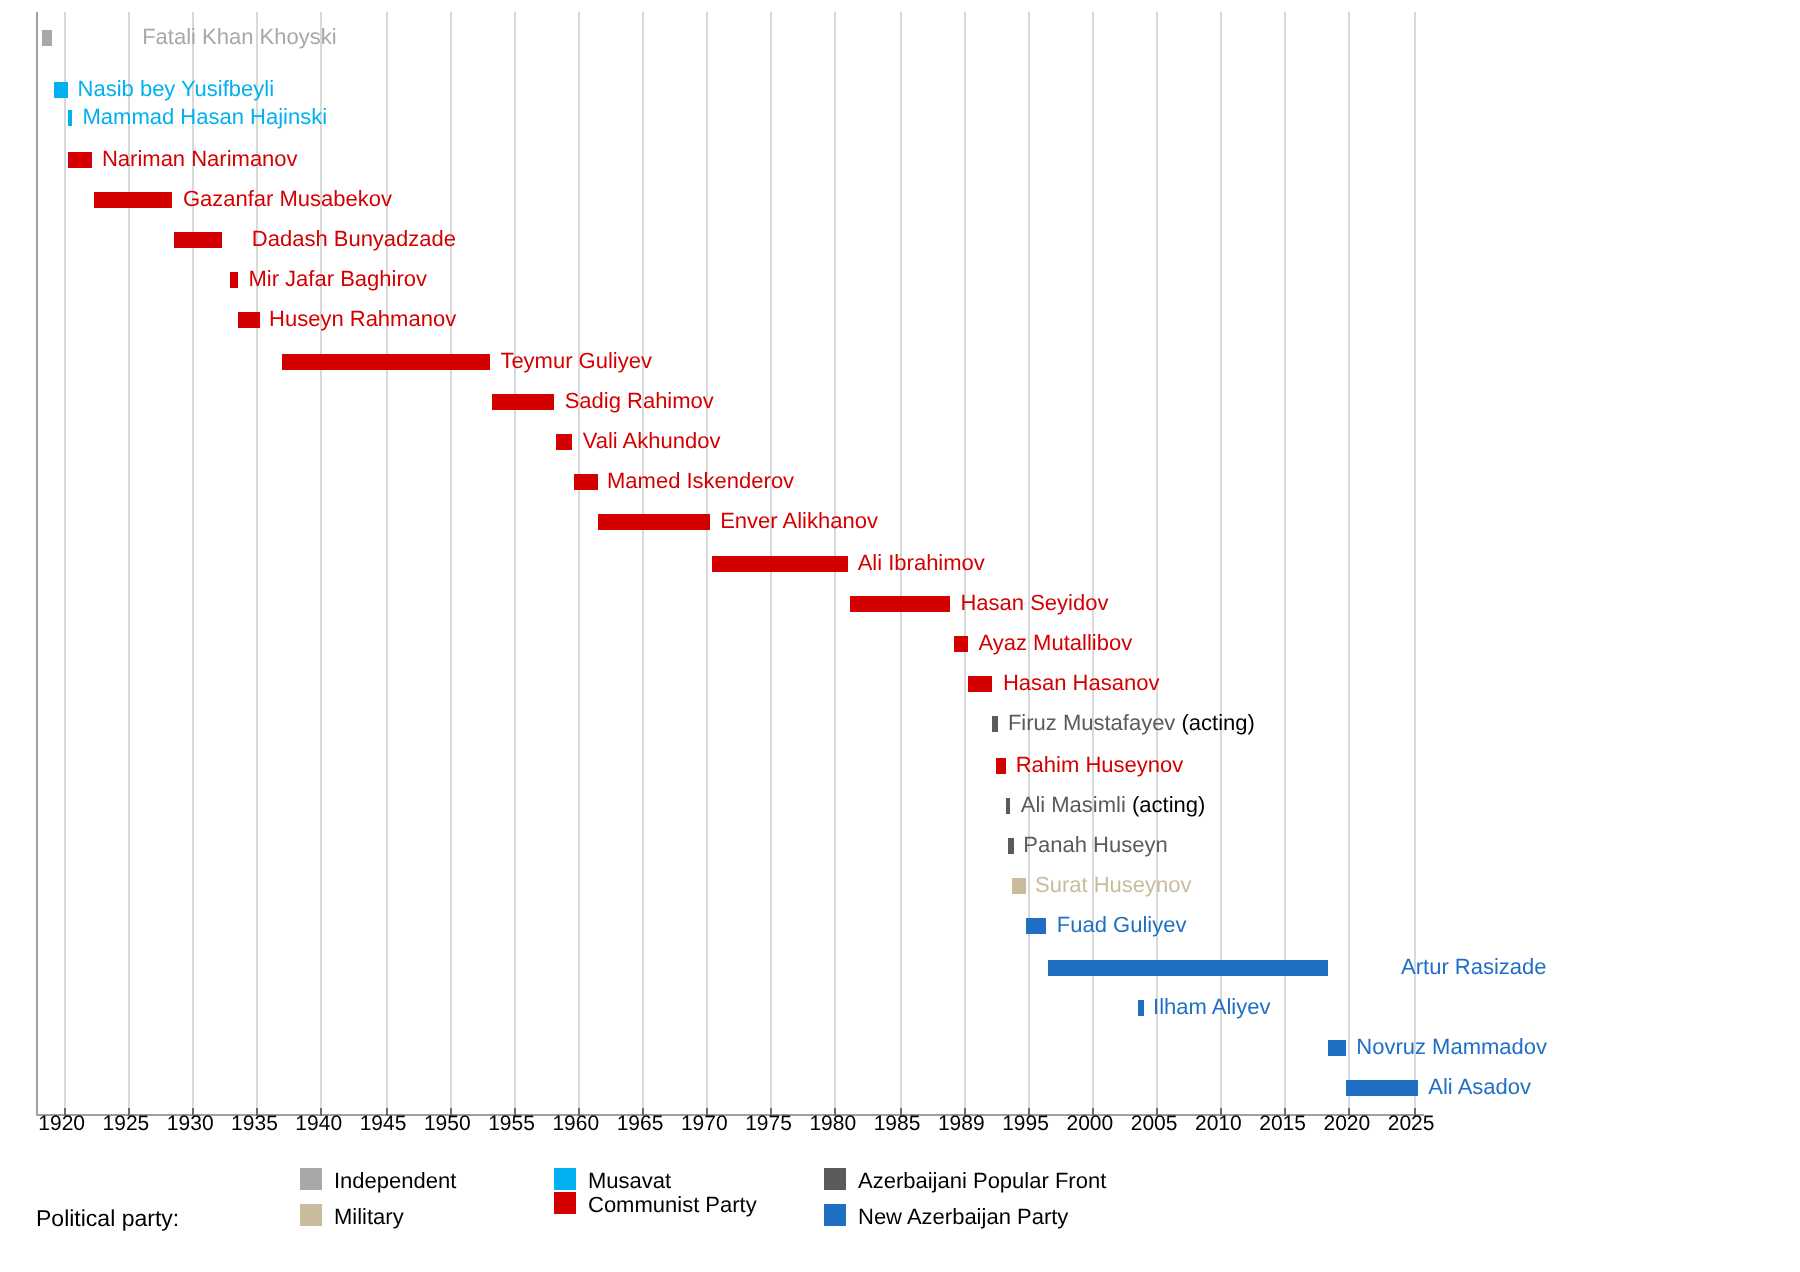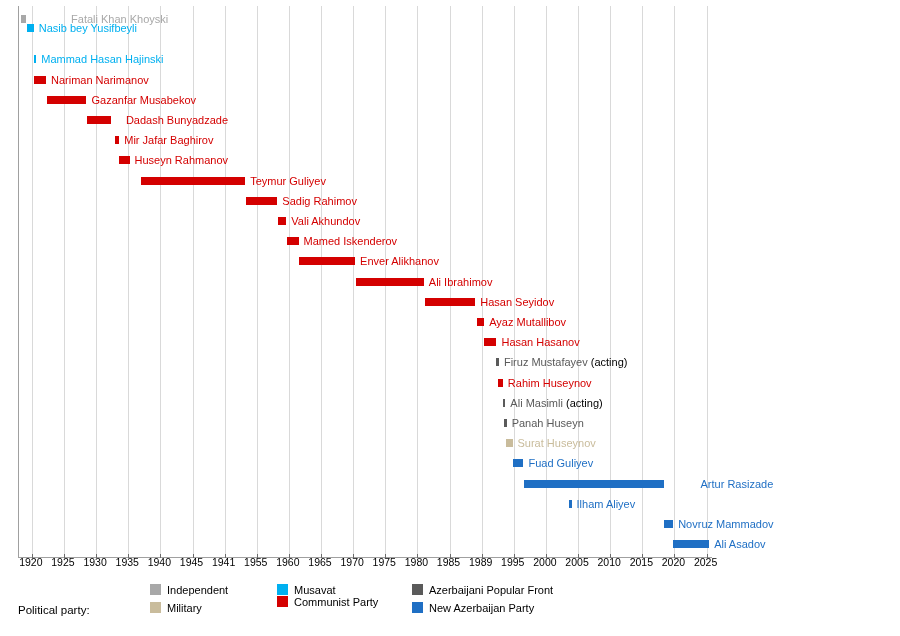--- a/index.html
+++ b/index.html
@@ -148,21 +148,21 @@
       <div class="gridline" style="left: 623.315px;"></div>
       <div class="tick" style="left: 623.315px;"></div>
       <div class="gridline" style="left: 655.444px;"></div>
       <div class="tick" style="left: 655.444px;"></div>
       <div class="gridline" style="left: 687.574px;"></div>
       <div class="tick" style="left: 687.574px;"></div>
       <div class="row" style="top: 3px;">
         <div class="bar" title="Fatali Khan Khoyski" style="left: 1.92778px; width: 5.14074px; background: rgb(168, 168, 168);"></div>
         <div class="barlabel" style="left: 12.0685px; margin-left: 40px;"><span style="color: rgb(168, 168, 168);">Fatali Khan Khoyski</span></div>
       </div>
-      <div class="row" style="top: 12px;">
+      <div class="row" style="top: 29px;">
         <div class="bar" title="Nasib bey Yusifbeyli" style="left: 7.71111px; width: 7.06852px; background: rgb(0, 176, 240);"></div>
         <div class="barlabel" style="left: 19.7796px;"><span style="color: rgb(0, 176, 240);">Nasib bey Yusifbeyli</span></div>
       </div>
       <div class="row" style="top: 43.4px;">
         <div class="bar" title="Mammad Hasan Hajinski" style="left: 14.7796px; width: 2.5px; background: rgb(0, 176, 240);"></div>
         <div class="barlabel" style="left: 22.2796px;"><span style="color: rgb(0, 176, 240);">Mammad Hasan Hajinski</span></div>
       </div>
       <div class="row" style="top: 63.6px;">
         <div class="bar" title="Nariman Narimanov" style="left: 15.4222px; width: 11.5667px; background: rgb(212, 0, 0);"></div>
         <div class="barlabel" style="left: 31.9889px;"><span style="color: rgb(212, 0, 0);">Nariman Narimanov</span></div>
@@ -260,21 +260,21 @@
         <div class="barlabel" style="left: 695.144px;"><span style="color: rgb(31, 111, 196);">Ali Asadov</span></div>
       </div>
     </div>
   <div id="xaxis"></div>
 <div class="xlabel" style="left: 30.8519px;">1920</div>
     <div class="xlabel" style="left: 62.9815px;">1925</div>
     <div class="xlabel" style="left: 95.1111px;">1930</div>
     <div class="xlabel" style="left: 127.241px;">1935</div>
     <div class="xlabel" style="left: 159.37px;">1940</div>
     <div class="xlabel" style="left: 191.5px;">1945</div>
-    <div class="xlabel" style="left: 223.63px;">1941</div>
+    <div class="xlabel" style="left: 223.63px;">1950</div>
     <div class="xlabel" style="left: 255.759px;">1955</div>
     <div class="xlabel" style="left: 287.889px;">1960</div>
     <div class="xlabel" style="left: 320.019px;">1965</div>
     <div class="xlabel" style="left: 352.148px;">1970</div>
     <div class="xlabel" style="left: 384.278px;">1975</div>
     <div class="xlabel" style="left: 416.407px;">1980</div>
     <div class="xlabel" style="left: 448.537px;">1985</div>
     <div class="xlabel" style="left: 480.667px;">1989</div>
     <div class="xlabel" style="left: 512.796px;">1995</div>
     <div class="xlabel" style="left: 544.926px;">2000</div>

